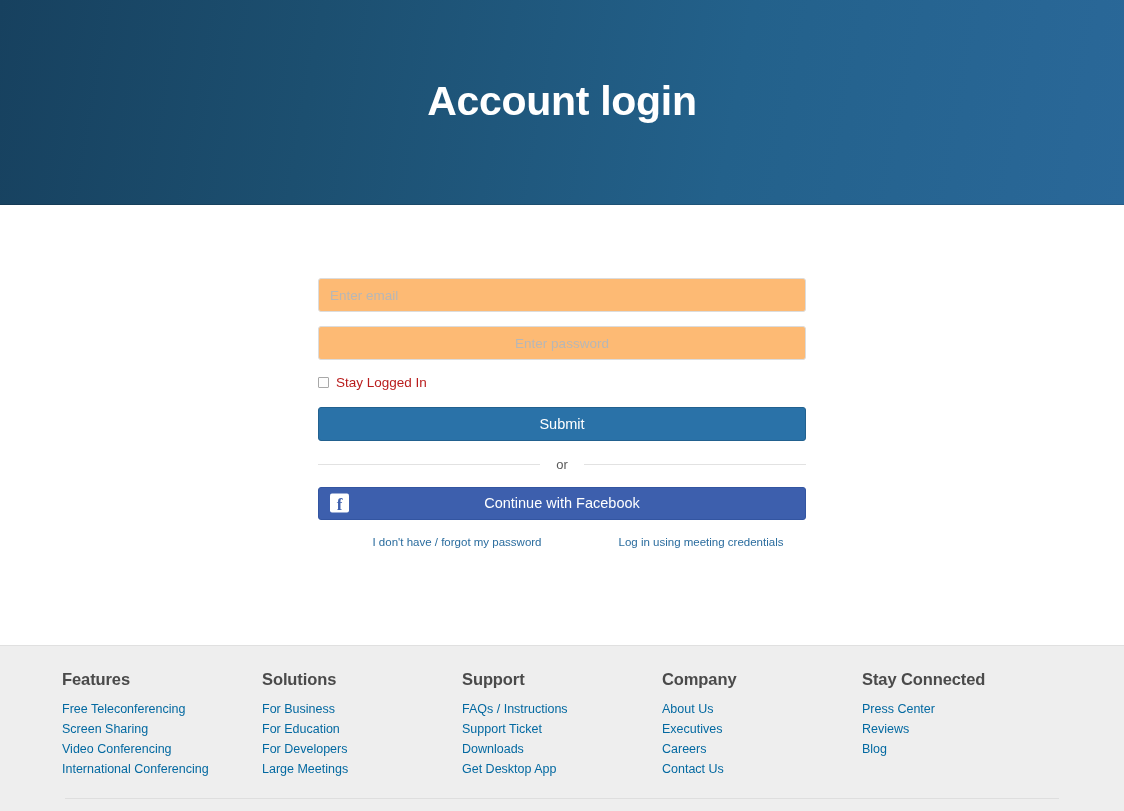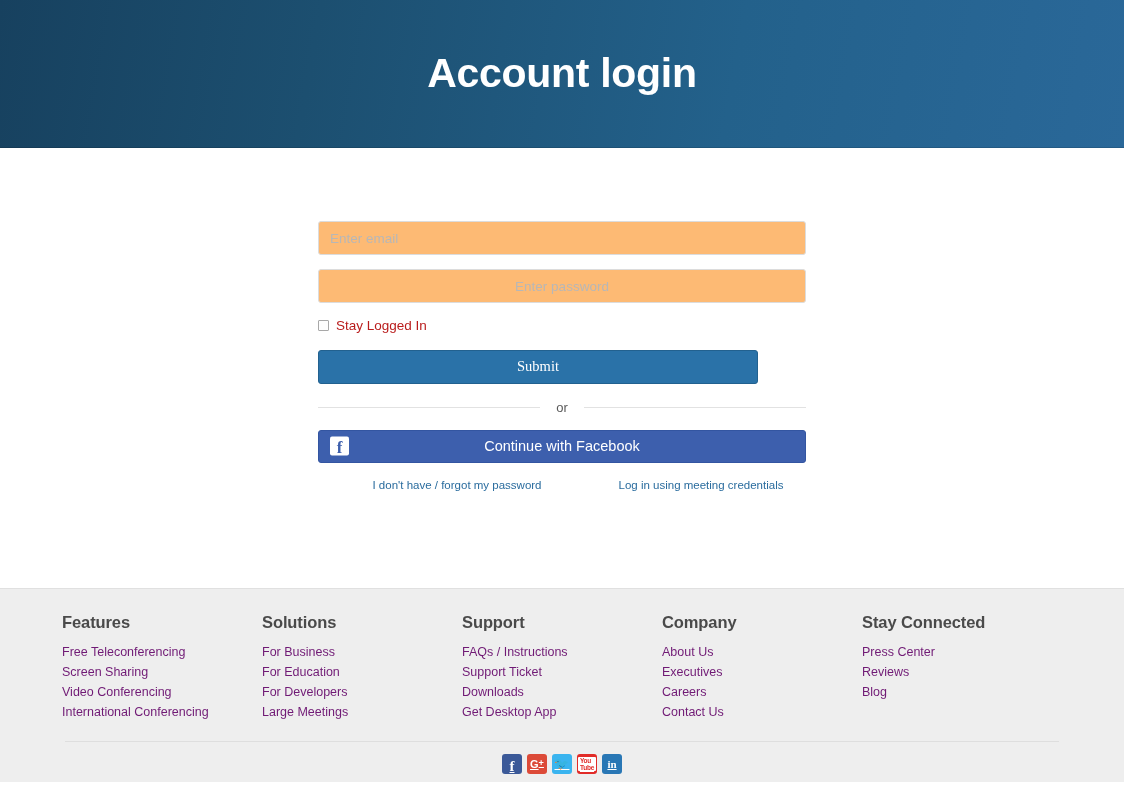--- a/index.html
+++ b/index.html
@@ -12,21 +12,21 @@
 
   body {
     font-family: "Liberation Sans", "DejaVu Sans", sans-serif;
     background: #ffffff;
     color: #333333;
     -webkit-font-smoothing: antialiased;
   }
 
   
   .hero {
-    height: 148px;
+    height: 205px;
     background: linear-gradient(100deg, #17415f 0%, #1c4f70 28%, #23618b 65%, #2a6899 100%);
     display: flex;
     align-items: center;
     justify-content: center;
     position: relative;
   }
   .hero::after {
     content: "";
     position: absolute;
     left: 0; right: 0; bottom: 0;
@@ -86,28 +86,28 @@
     margin-right: 7px;
     flex: none;
   }
   .stay-label {
     font-size: 13.5px;
     color: #b91c1c;
     line-height: 1;
   }
 
   .submit-btn {
-    width: 440px;
+    width: 488px;
     height: 34px;
     margin-top: 17px;
     background: #2a72a8;
     border: 1px solid #22618f;
     border-radius: 3px;
     color: #ffffff;
-    font-family: Liberation Serif, serif;
+    font-family: Liberation Sans, sans-serif;
     font-size: 14.5px;
     cursor: pointer;
     display: block;
   }
 
   .or-row {
     display: flex;
     align-items: center;
     margin-top: 16px;
     color: #5a5a5a;
@@ -188,21 +188,21 @@
     font-size: 16.5px;
     font-weight: bold;
     color: #4a4a4a;
     margin-bottom: 10px;
     letter-spacing: -0.1px;
   }
   .fcol ul { list-style: none; }
   .fcol li { margin-bottom: 2px; }
   .fcol a {
     font-size: 12.5px;
-    color: #701a75;
+    color: #0369a1;
     text-decoration: none;
     line-height: 16px;
     display: inline-block;
   }
 
   .footer-divider {
     width: 994px;
     margin: 19px auto 0;
     height: 1px;
     background: #dedede;

